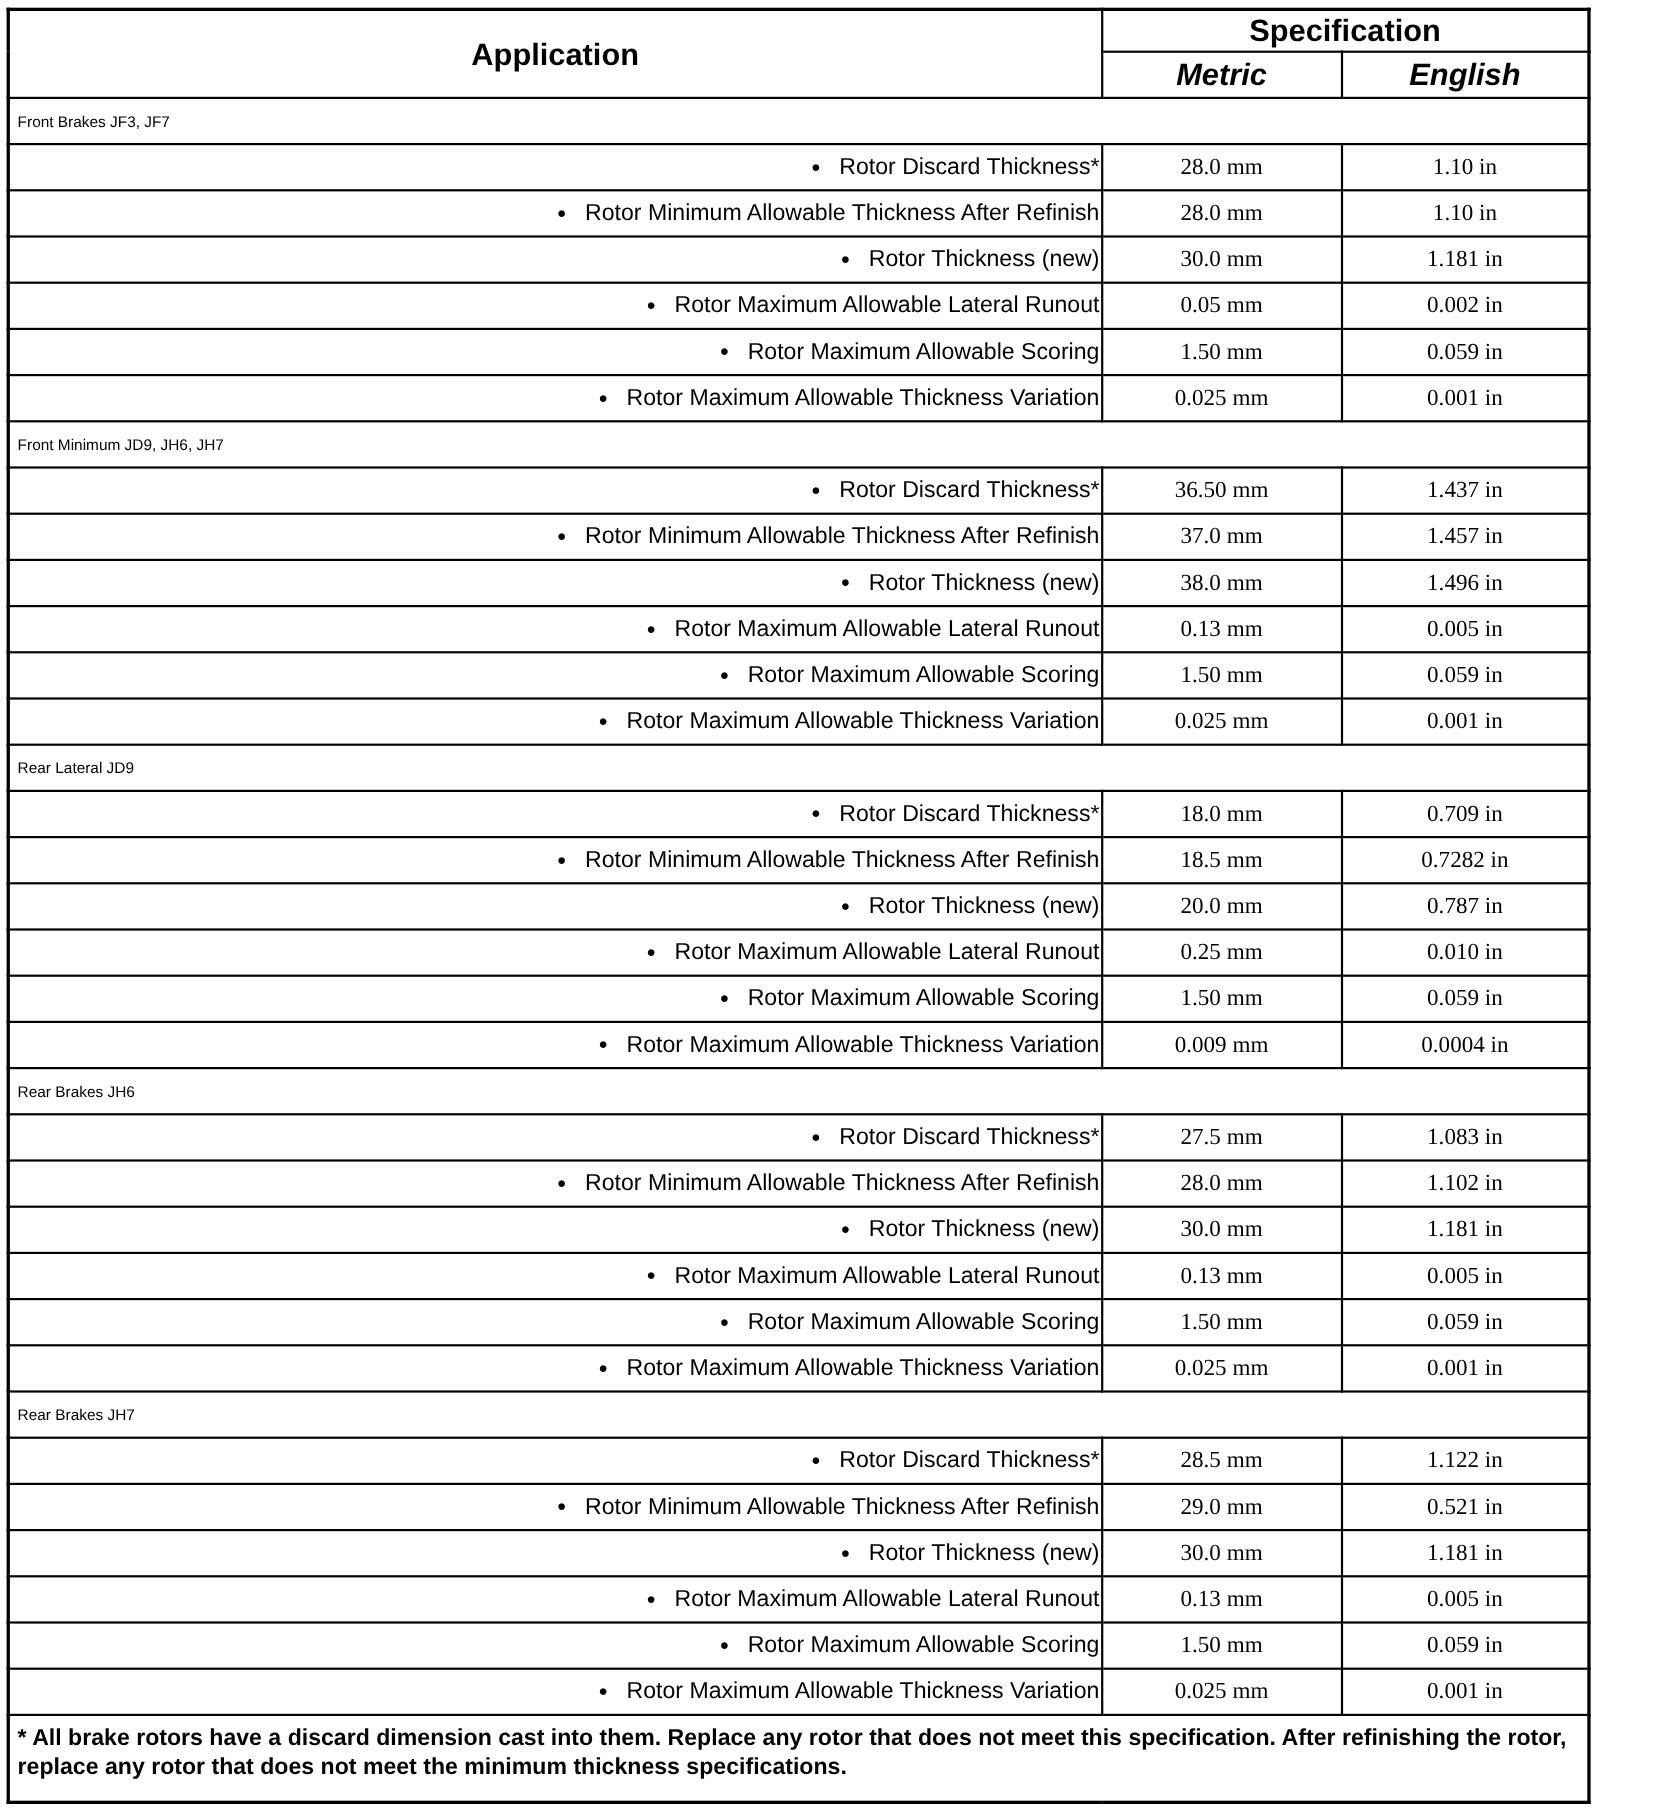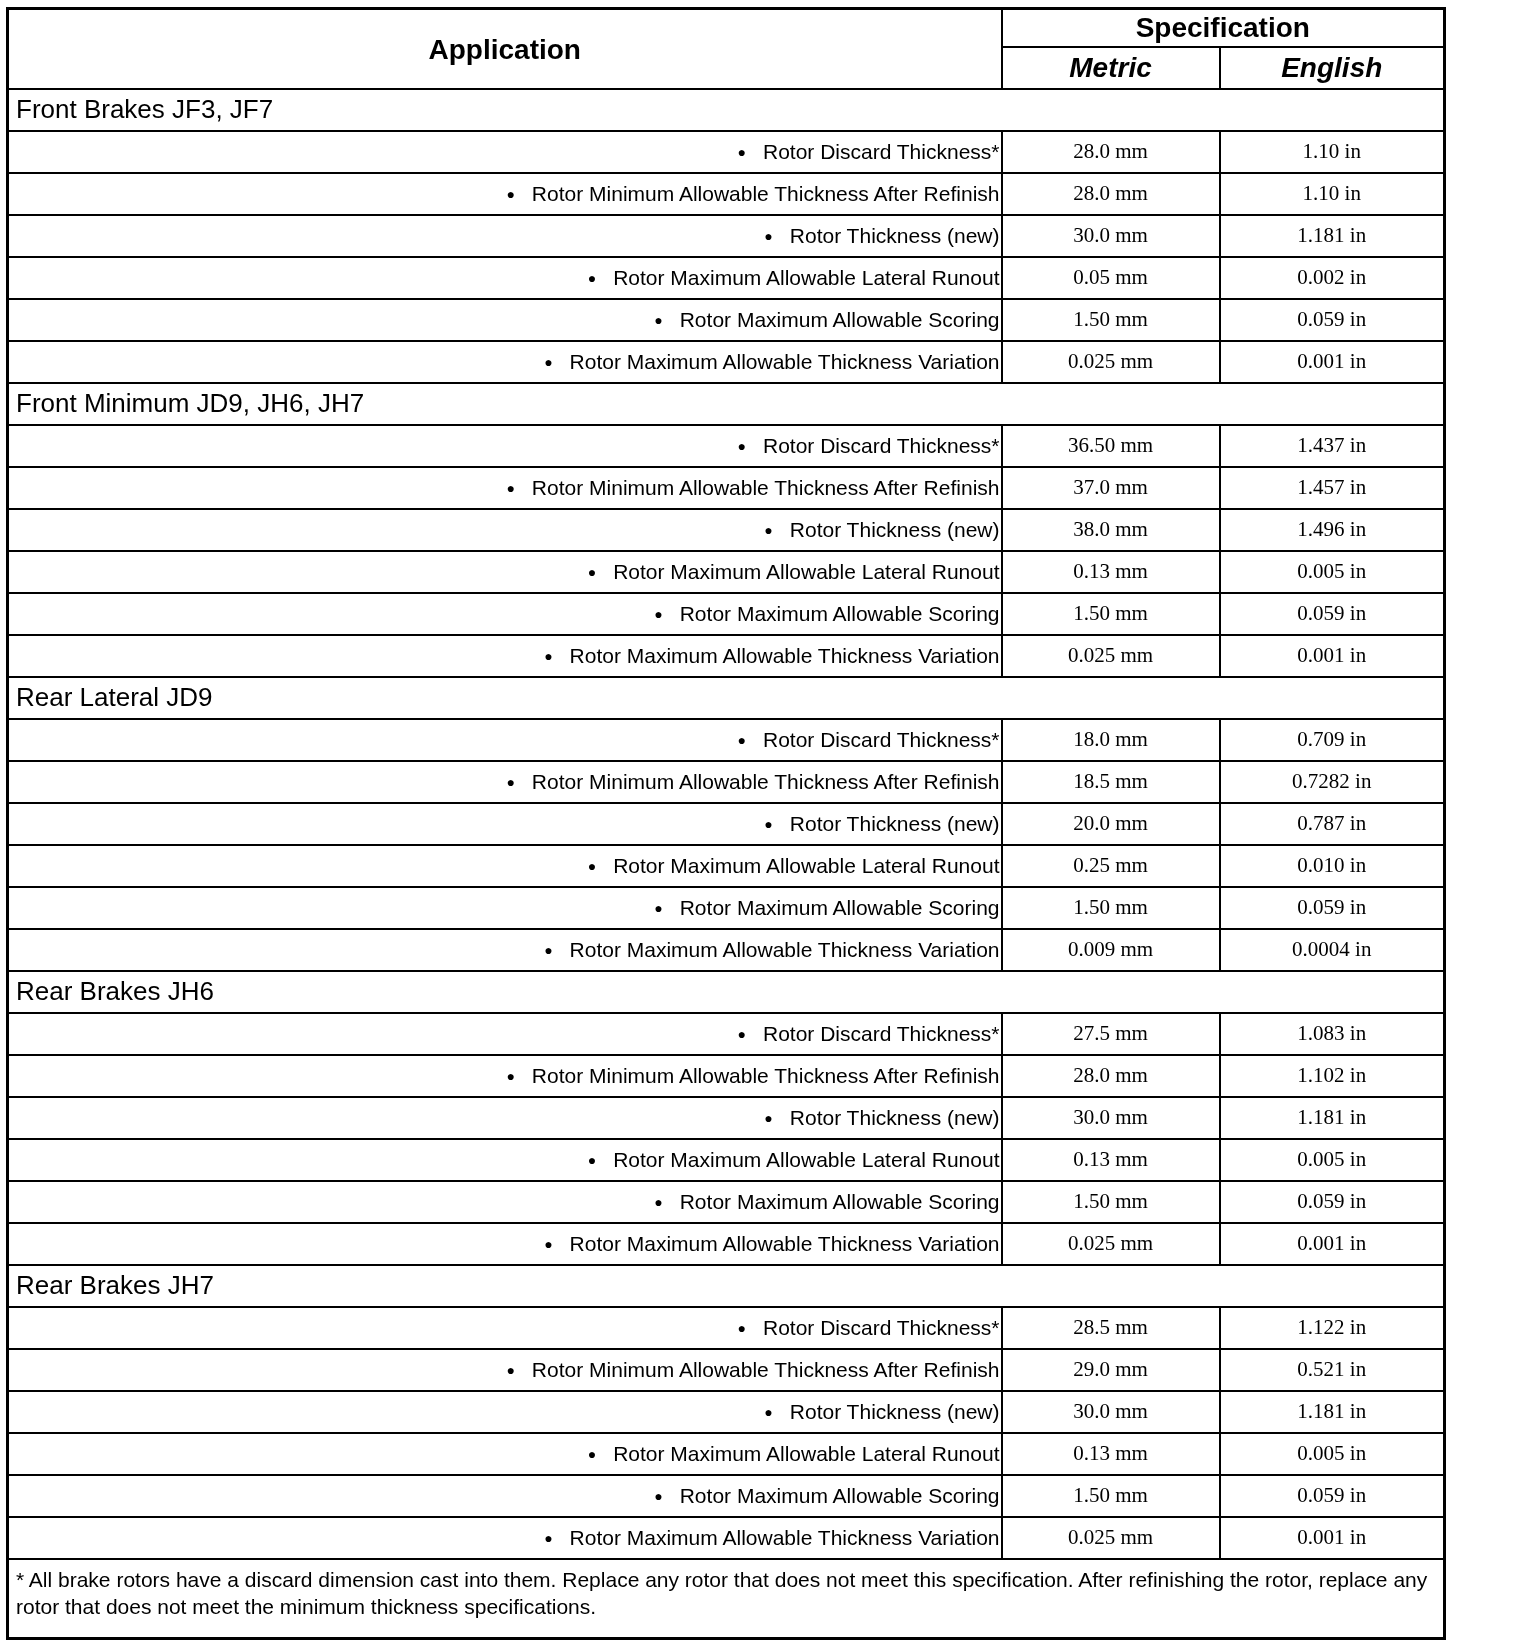--- a/index.html
+++ b/index.html
@@ -35,21 +35,21 @@
   th.app-header {
     vertical-align: bottom;
     padding-bottom: 22px;
   }
 
   tr.section-row td {
     height: 42px;
     font-weight: normal;
     text-align: left;
     padding-left: 7px;
-    font-size: 26px;
+    font-size: 14px;
   }
   tr.data-row td { height: 42px; }
   td.app-cell {
     text-align: right;
     padding-left: 26px;
     white-space: nowrap;
   }
   .bullet {
     display: inline-block;
     font-size: 14px;
@@ -58,20 +58,21 @@
   }
   td.value-cell { text-align: center; font-family: Liberation Serif, serif; }
 
   td.footnote {
     text-align: left;
     padding: 6px 10px 10px 7px;
     line-height: 1.32;
     font-size: 21px;
     vertical-align: top;
     height: 80px;
+    font-weight: bold;
   }
 </style>
 </head>
 <body>
 
 <div class="page">
   <table class="spec-table">
     <colgroup>
       <col style="width:994px">
       <col style="width:218px">

